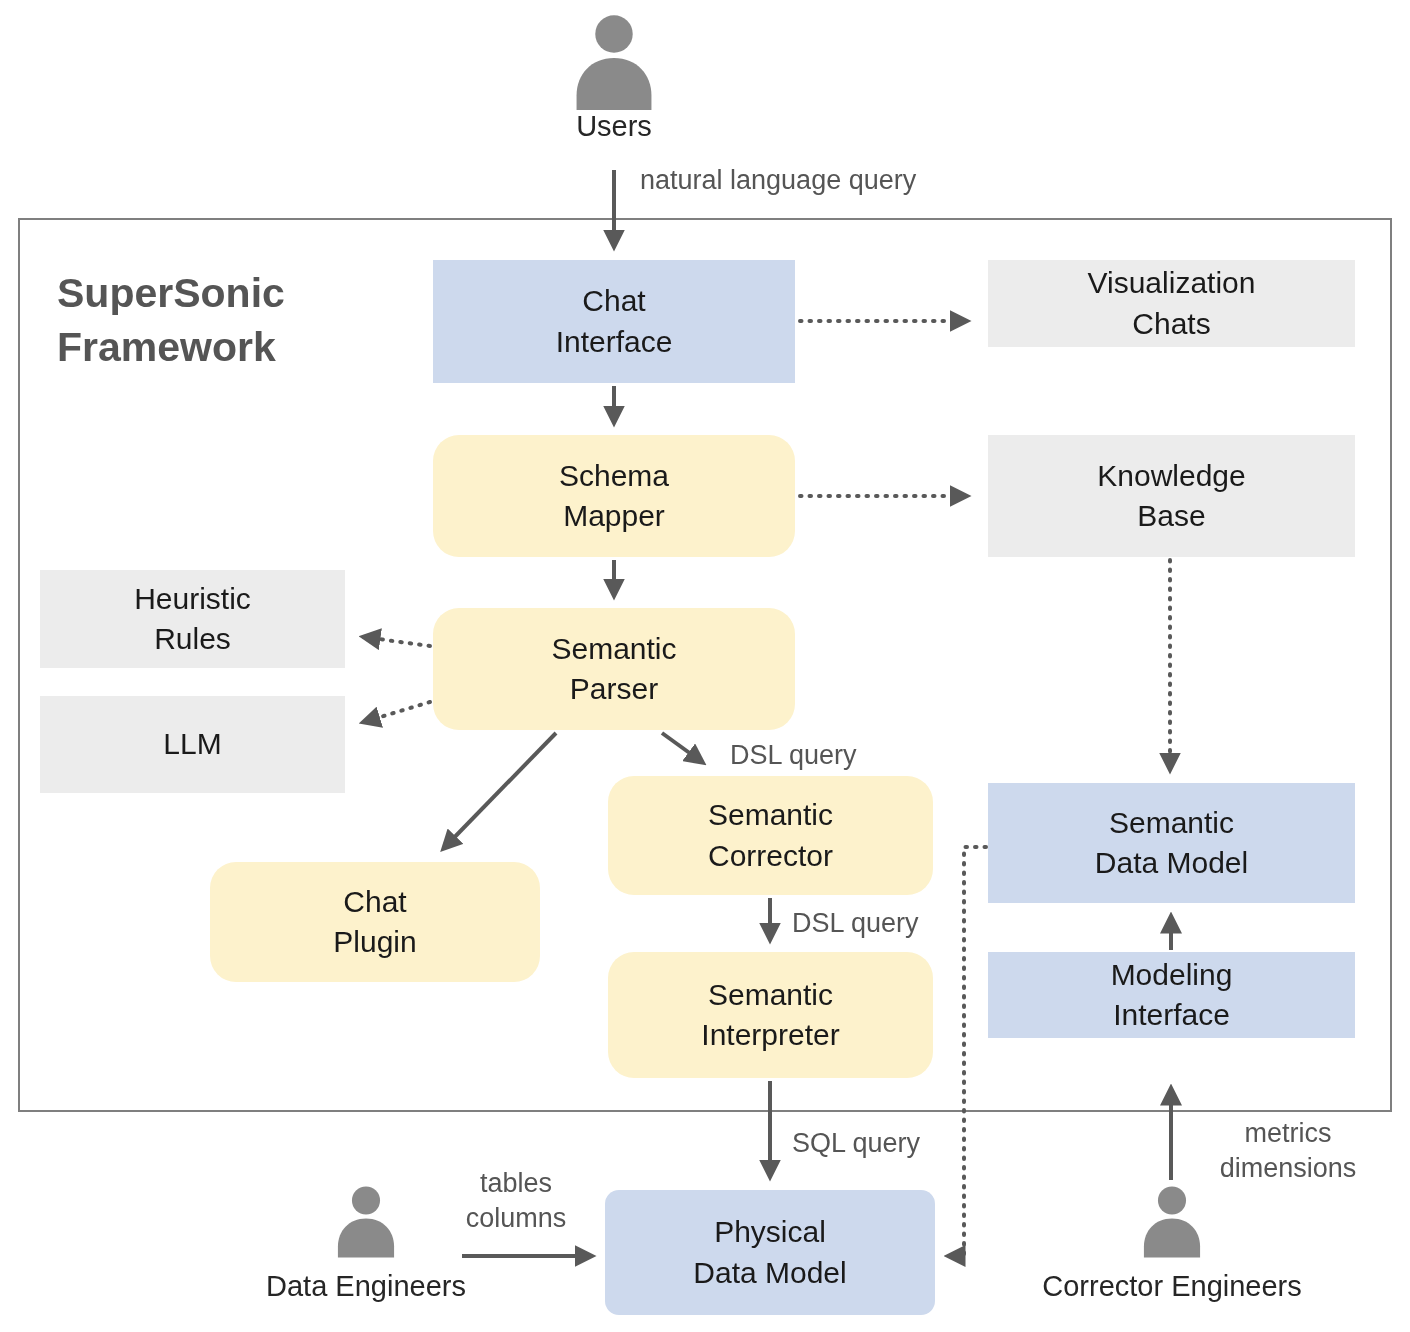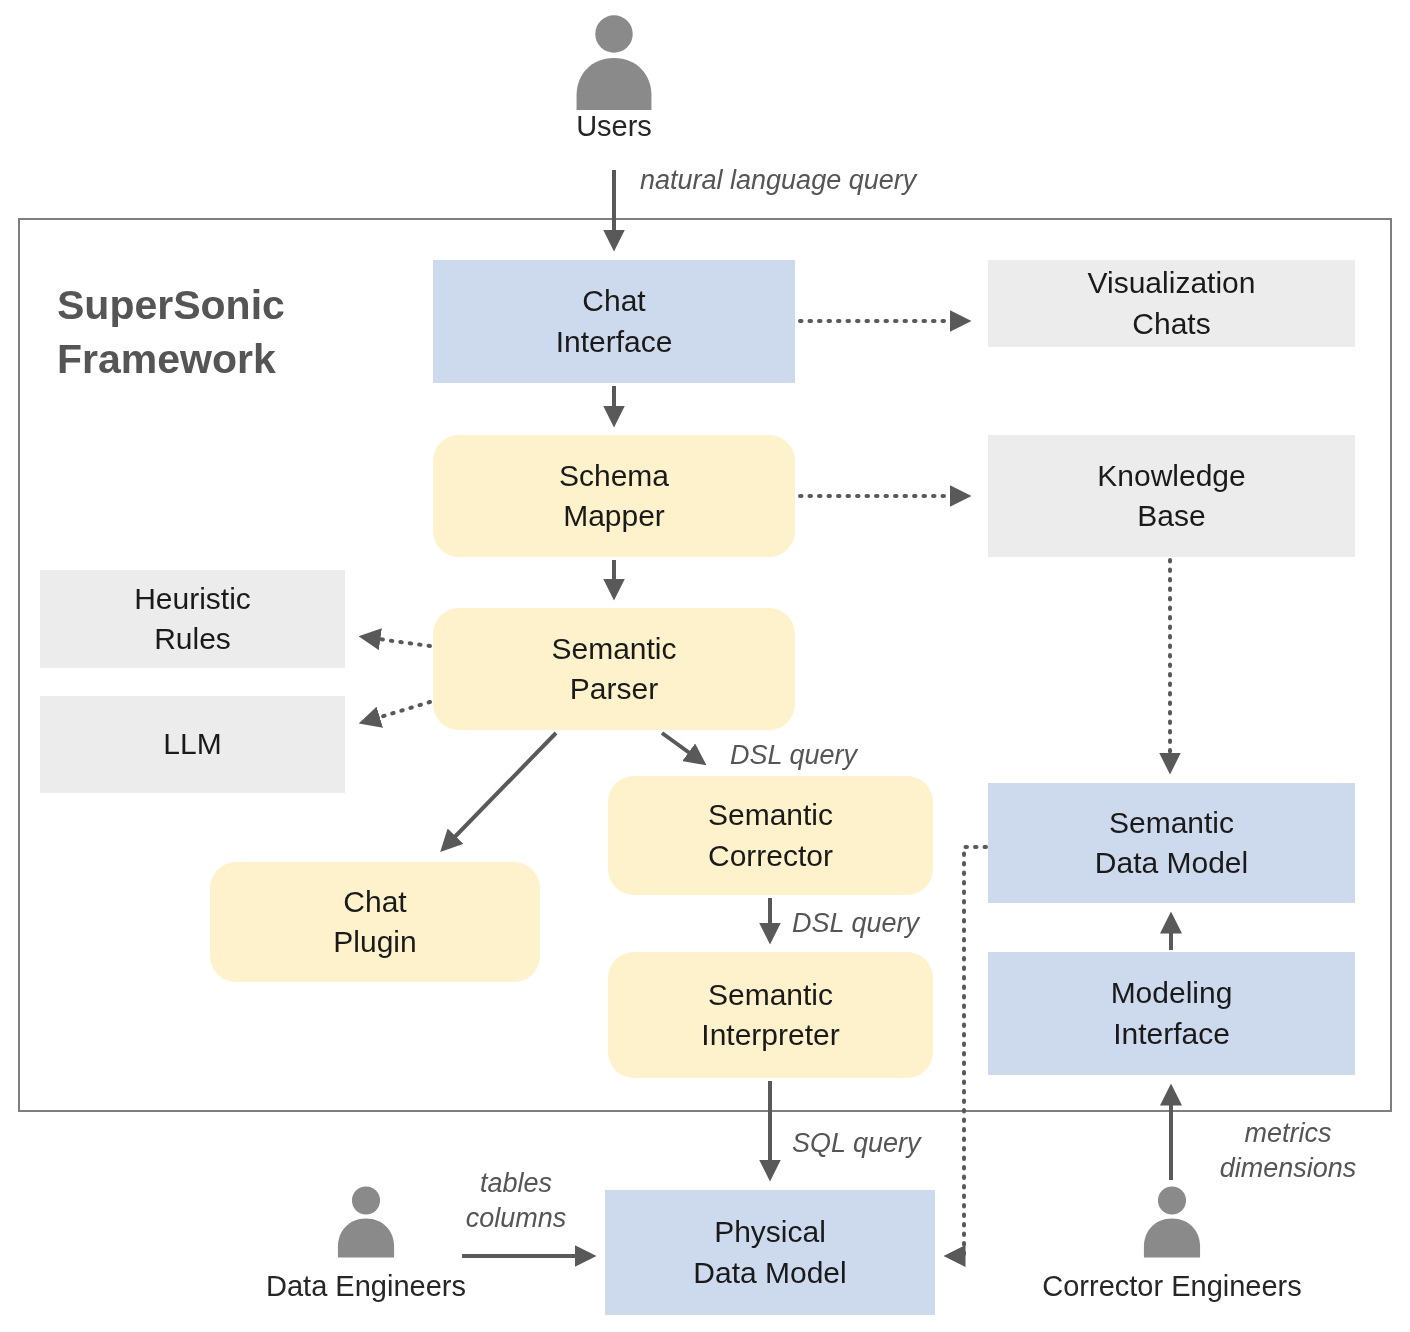--- a/index.html
+++ b/index.html
@@ -24,21 +24,21 @@
   }
   .framework-border {
     position: absolute;
     left: 18px; top: 218px;
     width: 1374px; height: 894px;
     border: 2px solid var(--border);
     background: transparent;
   }
   .diagram-title {
     position: absolute;
-    left: 57px; top: 278px;
+    left: 57px; top: 266px;
     font-size: 41px;
     font-weight: bold;
     color: var(--title);
     line-height: 1.32;
     white-space: pre-line;
   }
   .node {
     position: absolute;
     display: flex;
     align-items: center;
@@ -49,21 +49,20 @@
     line-height: 1.35;
     white-space: pre-line;
   }
   .node.blue   { background: var(--blue); }
   .node.yellow { background: var(--yellow); border-radius: 26px; }
   .node.gray   { background: var(--gray); }
 
   .edge-label {
     position: absolute;
     font-size: 27px;
-    font-style: italic;
     color: var(--title);
     line-height: 1.3;
     white-space: pre-line;
   }
   .edge-label.center { text-align: center; }
 
   .actor {
     position: absolute;
     display: flex;
     flex-direction: column;
@@ -152,23 +151,23 @@
   <div class="node yellow" style="left:433px; top:608px;  width:362px; height:122px;">Semantic
 Parser</div>
   <div class="node yellow" style="left:608px; top:776px;  width:325px; height:119px;">Semantic
 Corrector</div>
   <div class="node yellow" style="left:210px; top:862px;  width:330px; height:120px;">Chat
 Plugin</div>
   <div class="node yellow" style="left:608px; top:952px;  width:325px; height:126px;">Semantic
 Interpreter</div>
   <div class="node blue" style="left:988px; top:783px;  width:367px; height:120px;">Semantic
 Data Model</div>
-  <div class="node blue" style="left:988px; top:952px;  width:367px; height:123px;">Modeling
+  <div class="node blue" style="left:988px; top:952px;  width:367px; height:86px;">Modeling
 Interface</div>
-  <div class="node blue" style="left:605px; top:1190px; width:330px; height:125px;">Physical
+  <div class="node blue" style="left:605px; top:1190px; width:330px; height:125px;border-radius:14px;">Physical
 Data Model</div>
 
   <div class="edge-label" style="left:640px; top:163px;">natural language query</div>
   <div class="edge-label" style="left:730px; top:738px;">DSL query</div>
   <div class="edge-label" style="left:792px; top:906px;">DSL query</div>
   <div class="edge-label" style="left:792px; top:1126px;">SQL query</div>
   <div class="edge-label center" style="left:1196px; top:1116px; width:184px;">metrics
 dimensions</div>
   <div class="edge-label center" style="left:450px; top:1166px; width:132px;">tables
 columns</div>

